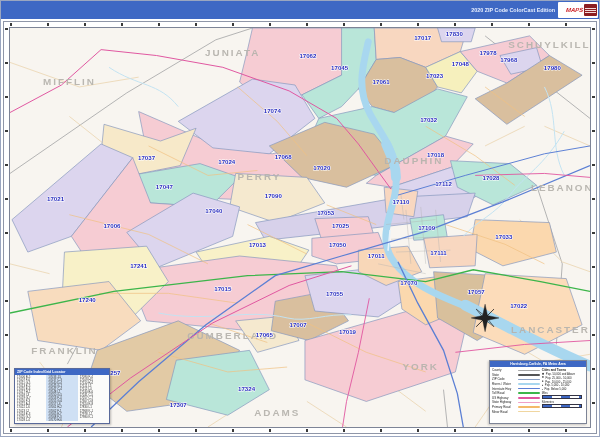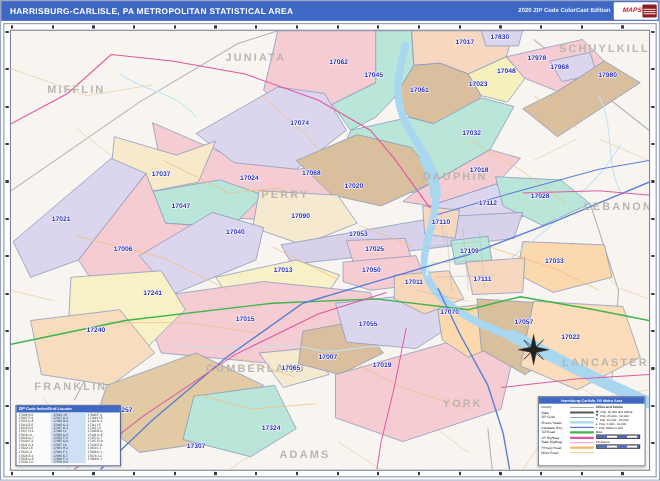--- a/index.html
+++ b/index.html
@@ -50,21 +50,20 @@
   .scale-row{margin-top:1.5px;}
   .scale-lbl{font-size:2.6px;color:#222;line-height:3px;}
   .scale-bar{height:1.8px;width:38px;border:0.4px solid #334;background:repeating-linear-gradient(90deg,#3e68c4 0 9px,#fff 9px 18px);}
 </style>
 </head>
 <body>
 
 <div id="stage">
 
   <div id="titlebar">
-    <span id="title-text">HARRISBURG-CARLISLE, PA METROPOLITAN STATISTICAL AREA</span>
     <span id="edition-text">2020 ZIP Code ColorCast Edition</span>
     <div id="logo">
       <span class="brand">MAPS</span>
       <span class="badge">
           <i></i>
           <i></i>
           <i></i>
         </span>
     </div>
   </div>

